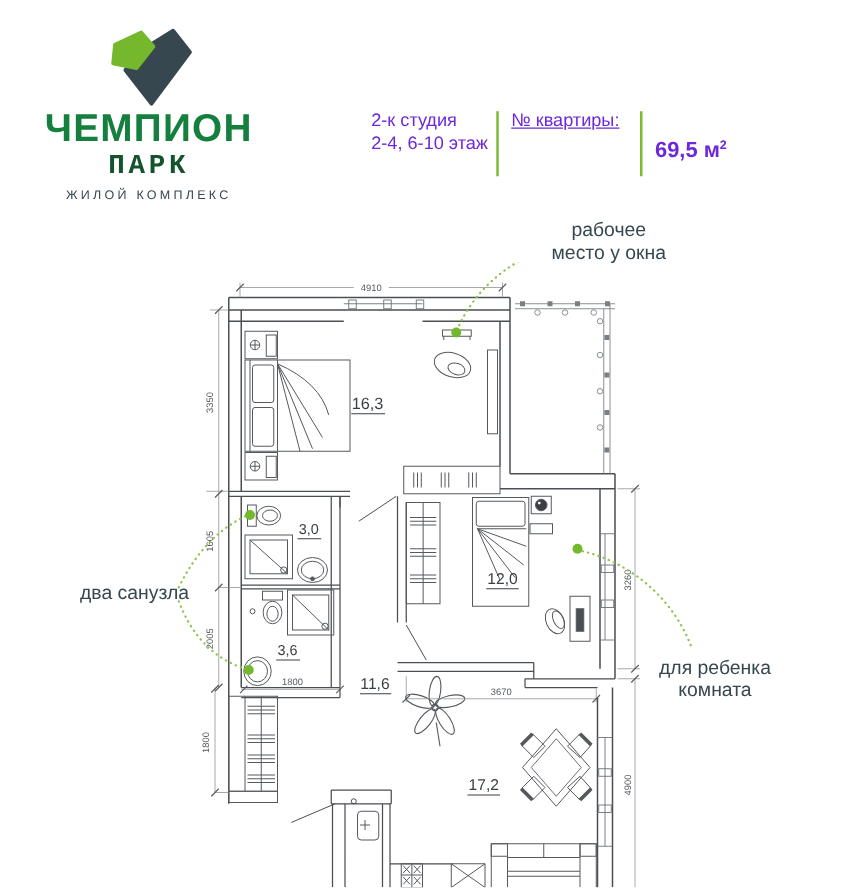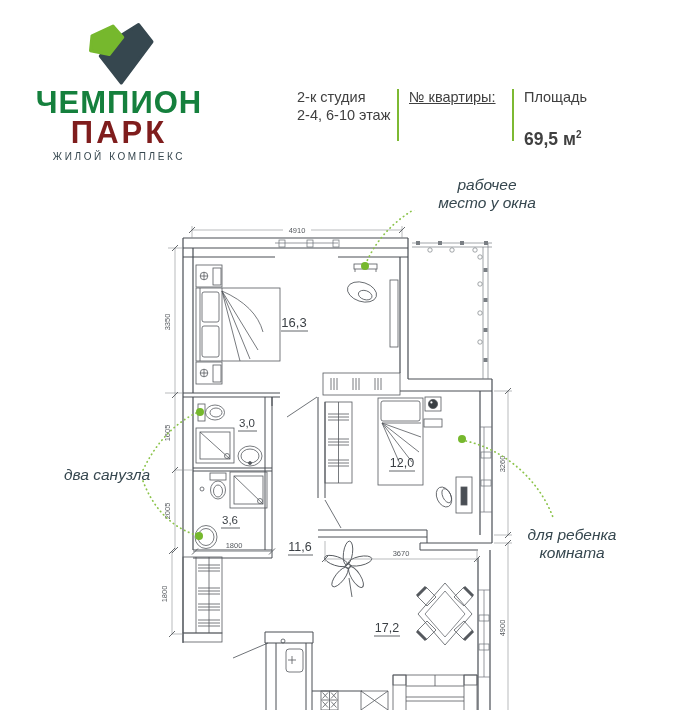--- a/index.html
+++ b/index.html
@@ -4,37 +4,37 @@
 <style>
   html,body{margin:0;padding:0;background:#ffffff;}
   body{width:678px;height:710px;position:relative;overflow:hidden;
        font-family:"Liberation Sans",sans-serif;color:#3d4a52;}
   .stage{position:absolute;inset:0;}
 
   
   .logo{position:absolute;left:28px;top:20px;width:182px;text-align:center;}
   .logo-mark{display:block;margin:0 auto 2px auto;}
   .logo-name{font-size:31px;font-weight:bold;letter-spacing:1px;color:#15803d;line-height:30px;}
-  .logo-park{font-size:31px;font-weight:bold;letter-spacing:3px;color:#7f1d1d;line-height:30px;}
+  .logo-park{font-size:22px;font-weight:bold;letter-spacing:3px;color:#14532d;line-height:30px;font-family:Liberation Mono, monospace;}
   .logo-tag{font-size:10px;letter-spacing:2.6px;color:#36474f;margin-top:3px;}
 
   
-  .info{position:absolute;top:88px;font-size:14.5px;line-height:18px;color:#404040;}
+  .info{position:absolute;top:88px;font-size:14.5px;line-height:18px;color:#6d28d9;}
   .info.c1{left:297px;}
   .info.c2{left:409px;text-decoration:underline;}
   .info.c3{left:524px;}
   .vdiv{position:absolute;top:89px;width:2px;height:52px;background:#7db932;}
   .vdiv.d1{left:397px;}
   .vdiv.d2{left:512px;}
   .area-value{font-size:17.5px;font-weight:bold;margin-top:20px;}
   .area-value sup{font-size:10px;}
 
   
   .plan-wrap{position:absolute;left:0;top:210px;width:564px;height:500px;}
-  .ann{position:absolute;font-size:15.5px;line-height:18px;color:#36474f;font-style:italic;}
+  .ann{position:absolute;font-size:15.5px;line-height:18px;color:#36474f;}
   .ann.workplace{left:426px;top:176px;width:122px;text-align:center;}
   .ann.bathrooms{left:64px;top:466px;text-align:center;}
   .ann.kidsroom{left:510px;top:526px;width:124px;text-align:center;}
 </style>
 </head>
 <body>
 
 <div class="stage">
 
   <div class="logo">
@@ -50,21 +50,20 @@
   <div class="info c1">
     <div>2-к студия</div>
     <div>2-4, 6-10 этаж</div>
   </div>
   <div class="vdiv d1"></div>
   <div class="info c2">
     <div>№ квартиры:</div>
   </div>
   <div class="vdiv d2"></div>
   <div class="info c3">
-    <div>Площадь</div>
     <div class="area-value"><span>69,5 м</span><sup>2</sup></div>
   </div>
 
   <div class="plan-wrap">
     <svg width="678" height="500" viewBox="0 210 678 500">
       <g stroke="#4a4f55" stroke-width="1.2" fill="none">
         <path d="M183 238 H408 M183 248 H408 M183 257 H275 M338 257 H408"></path>
         <path d="M183 238 V643 M193 248 V393 M193 397 V550"></path>
         <path d="M400 257 V373 M408 238 V379"></path>
         <path d="M408 379 H492 M400 391 H492"></path>

